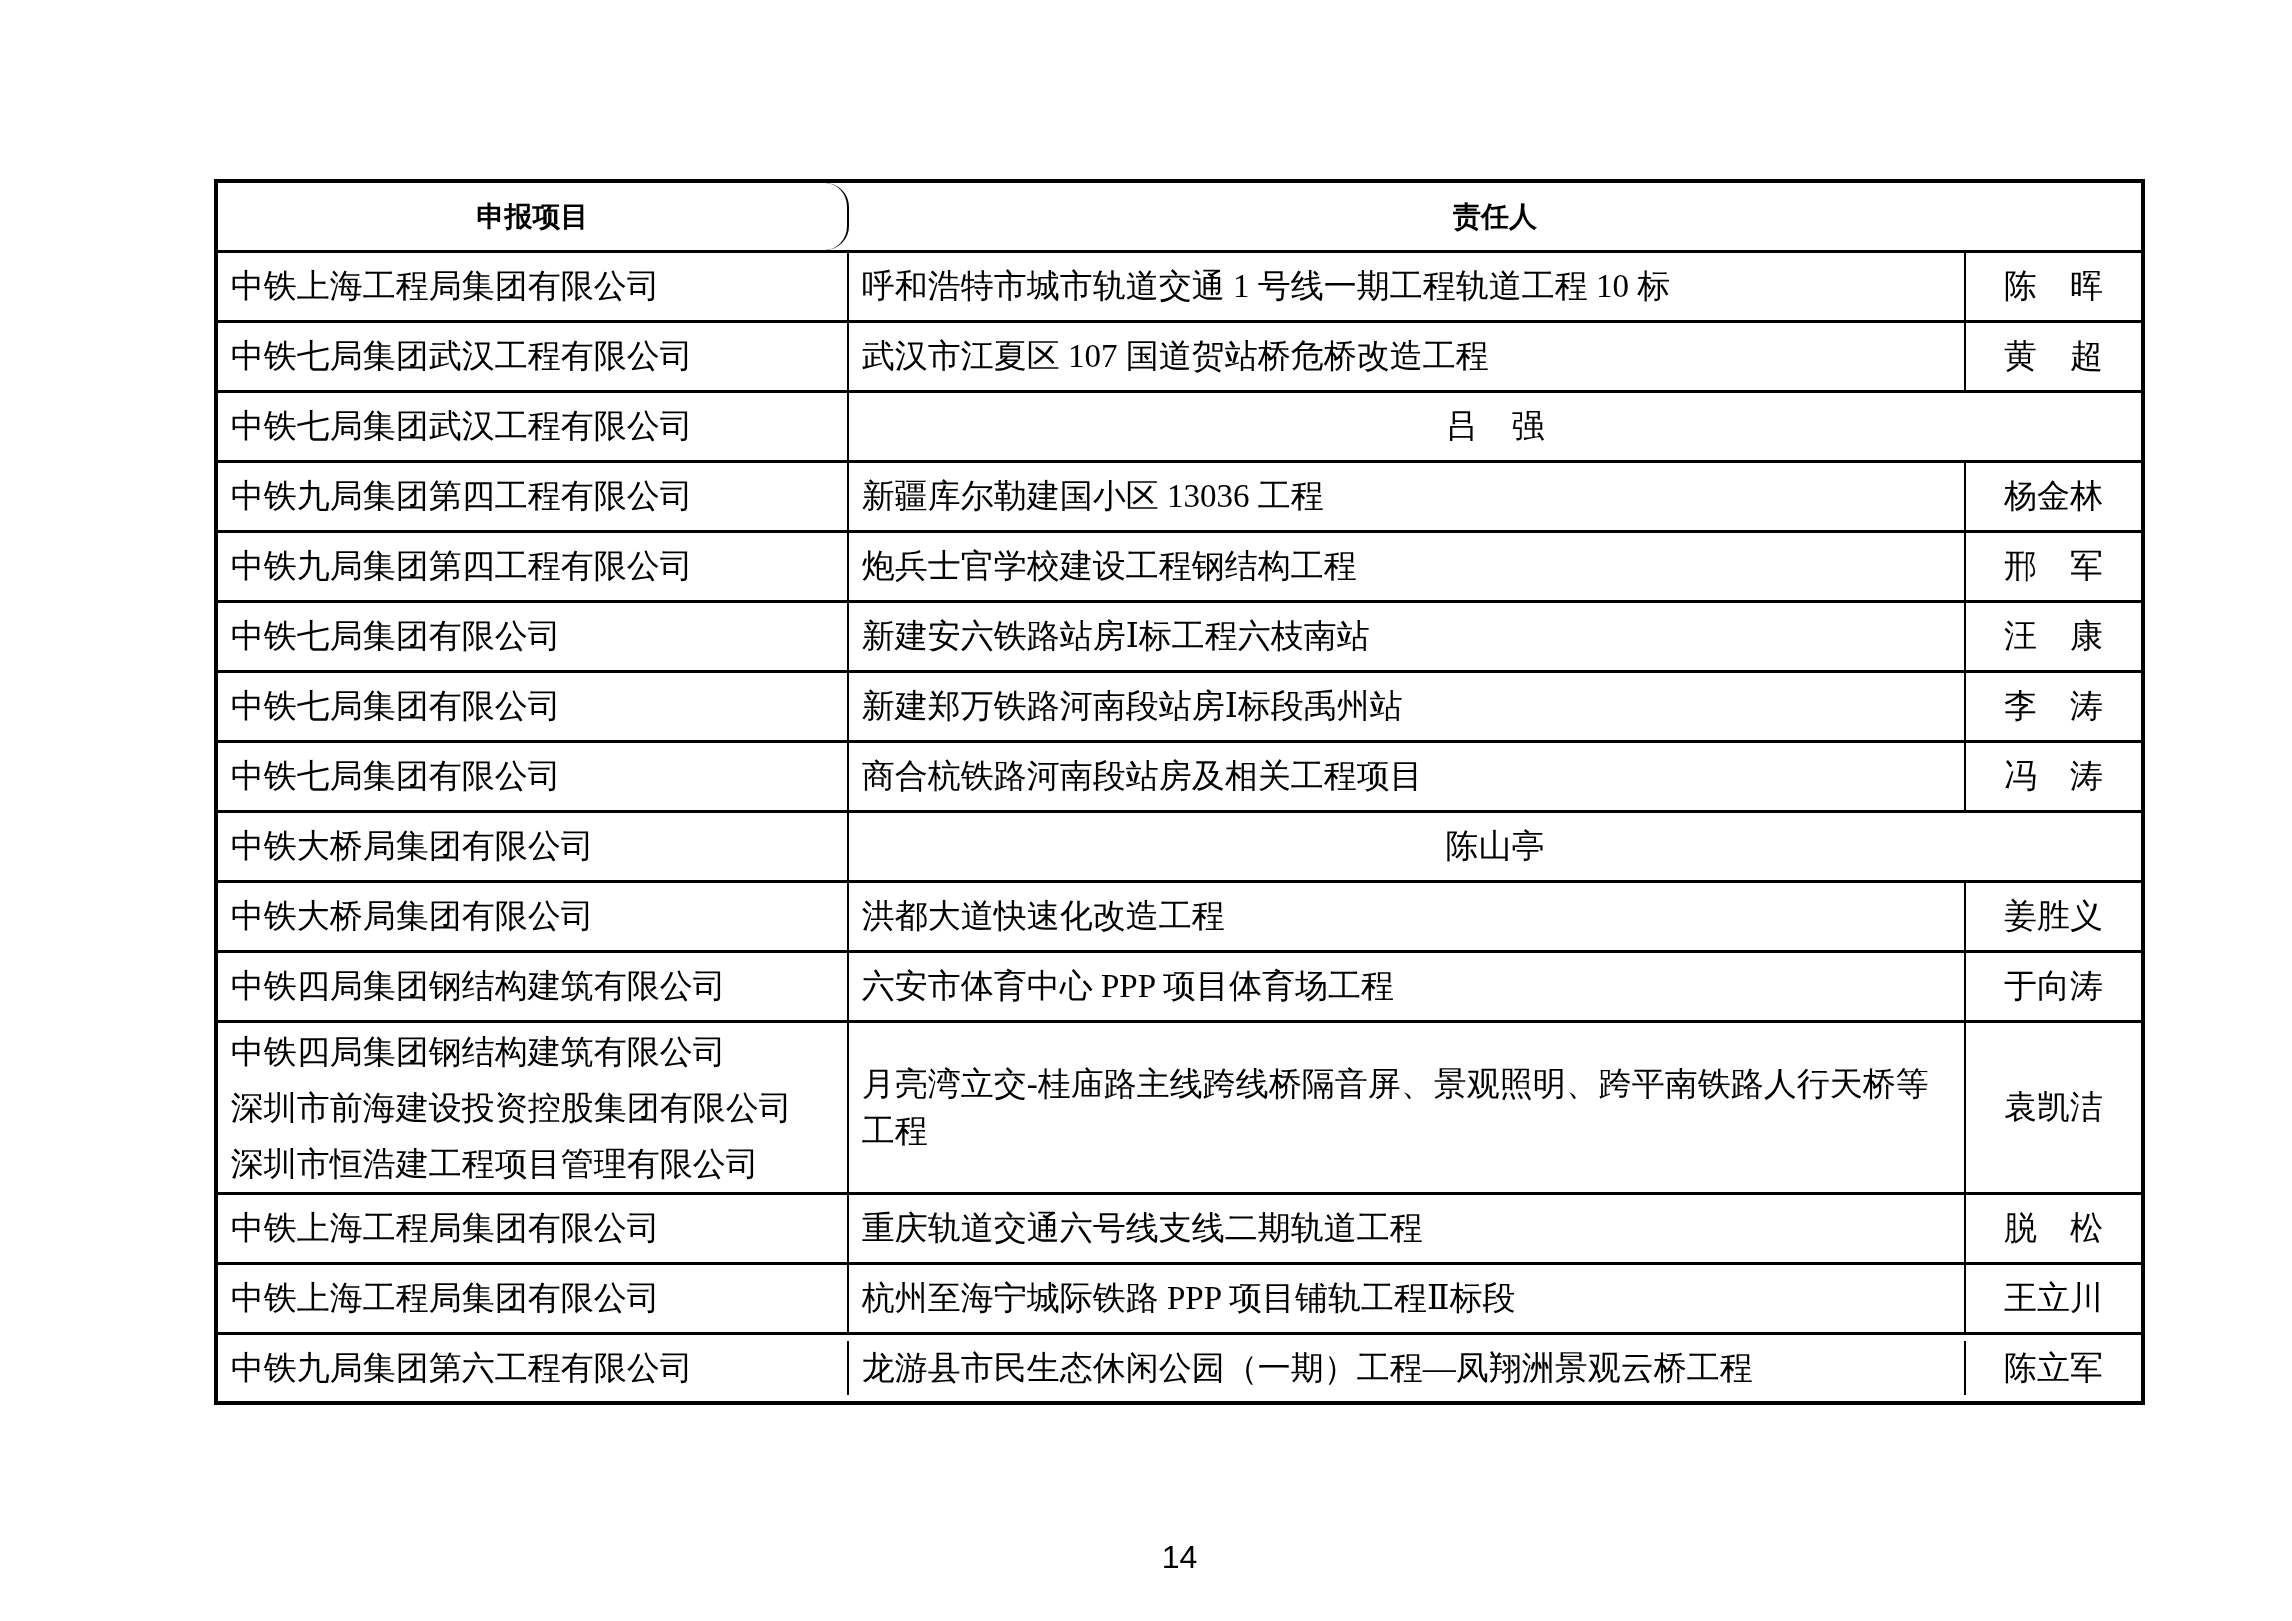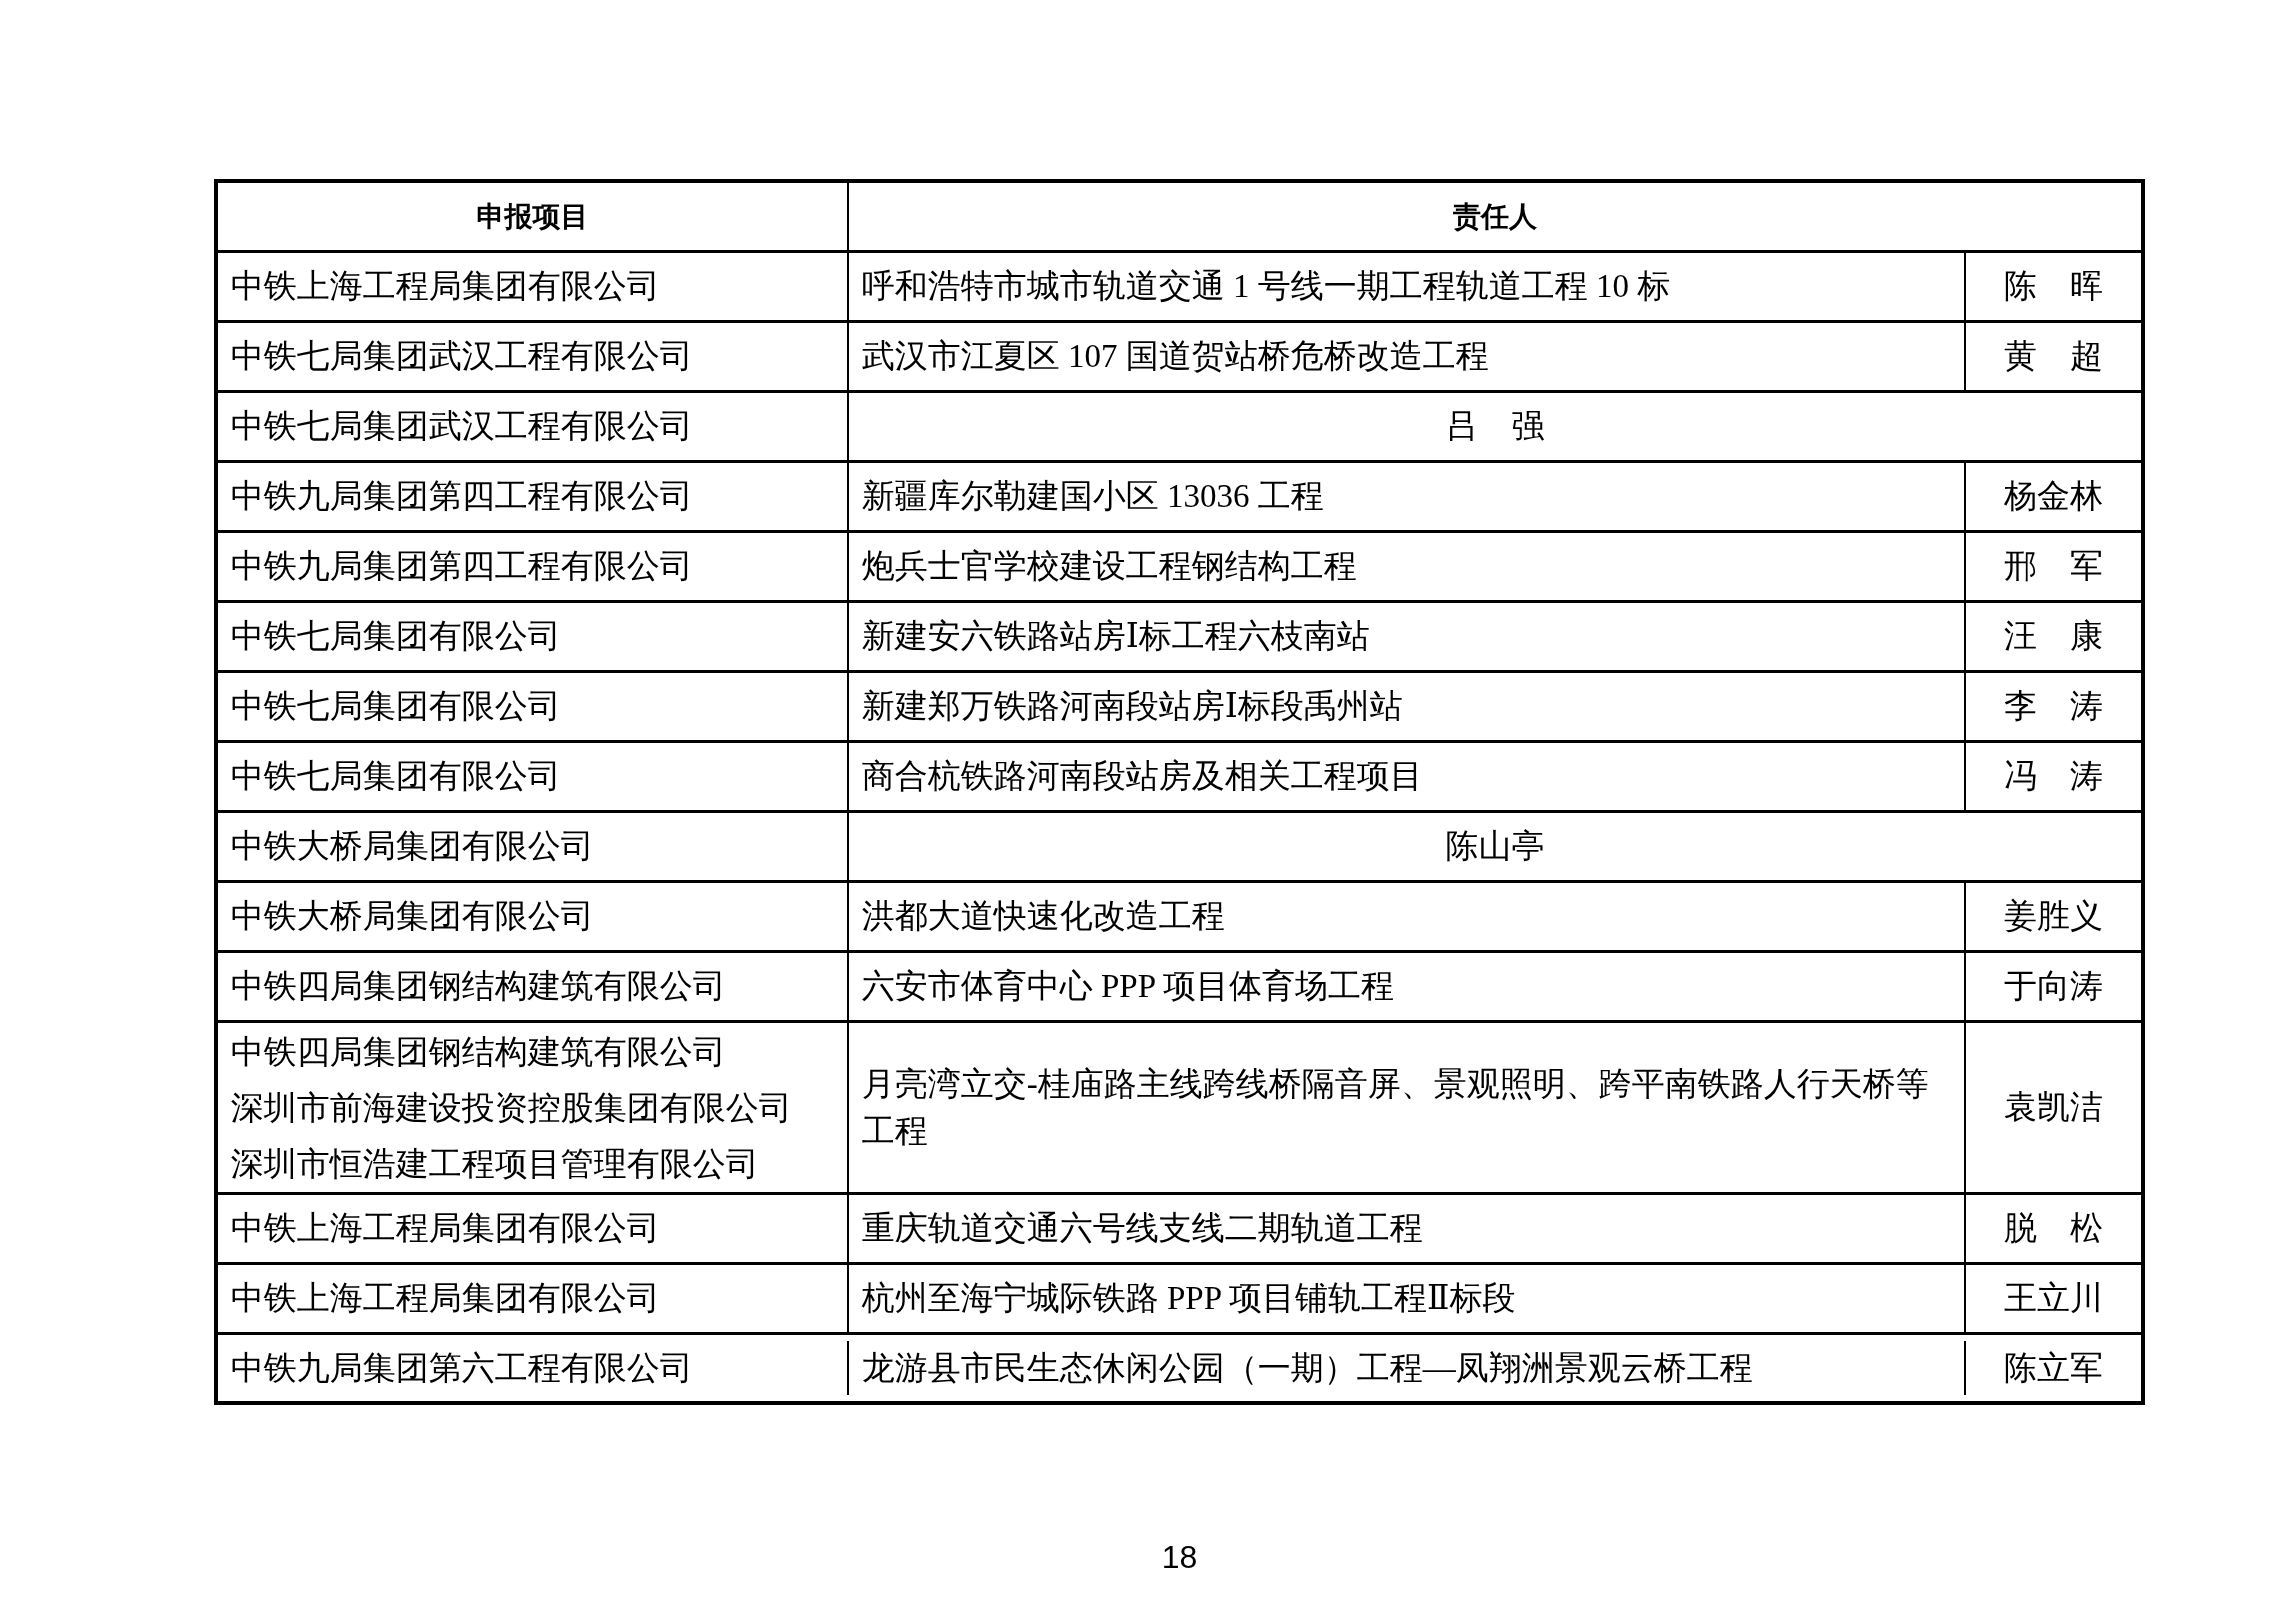--- a/index.html
+++ b/index.html
@@ -15,21 +15,21 @@
   .t-row{display:flex;box-sizing:border-box;border-bottom:3.9px solid #000;height:70px;}
   .t-row:last-child{border-bottom:none;height:66px;align-items:center;}
   .t-row.tall{height:172px;}
   .cell{
     box-sizing:border-box;display:flex;align-items:center;
     font-size:33px;line-height:1.4;overflow:hidden;
   }
   .c1{width:631px;border-right:2.9px solid #000;padding:3.9px 9.8px 3.9px 12.7px;white-space:pre-line;}
   .c2{width:1117px;border-right:2.9px solid #000;padding:3.9px 9.8px 3.9px 12.7px;}
   .c3{flex:1;justify-content:center;text-align:center;padding:3.9px 3.9px;}
-  .t-row.head .cell{justify-content:center;text-align:center;font-weight:bold;font-size:28px;padding:0;}
+  .t-row.head .cell{justify-content:center;text-align:center;font-weight:bold;font-size:28px;padding:0;border-radius:24px;}
   .t-row.tall .c1{line-height:56px;}
   .page-number{
     position:absolute;left:214px;top:1539px;width:1931px;text-align:center;
     font-size:32px;font-family:"Liberation Sans","DejaVu Sans",sans-serif;
   }
 </style>
 </head>
 <body>
 
 <div class="doc-table">
@@ -125,14 +125,14 @@
   </div>
 
   <div class="t-row">
     <div class="cell c1">中铁九局集团第六工程有限公司</div>
     <div class="cell c2">龙游县市民生态休闲公园（一期）工程—凤翔洲景观云桥工程</div>
     <div class="cell c3">陈立军</div>
   </div>
 
 </div>
 
-<div class="page-number">18</div>
+<div class="page-number">14</div>
 
 
 </body></html>

